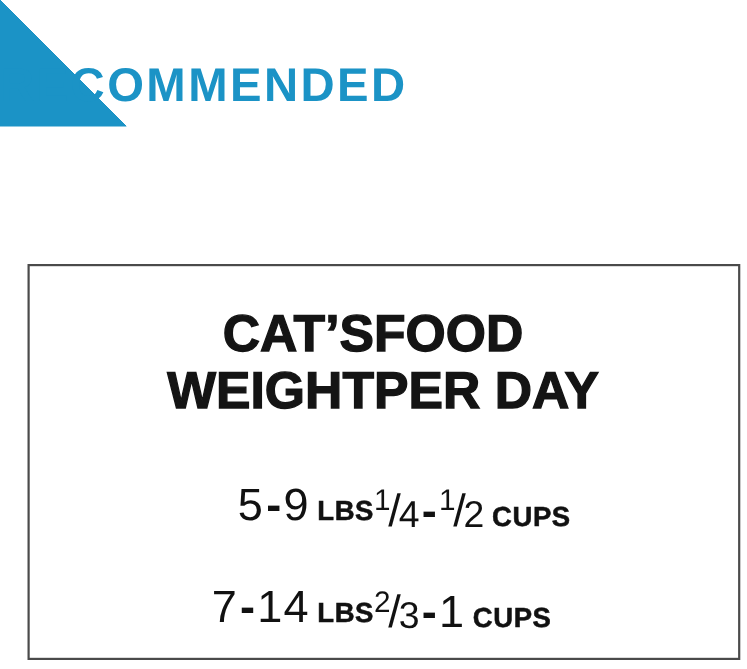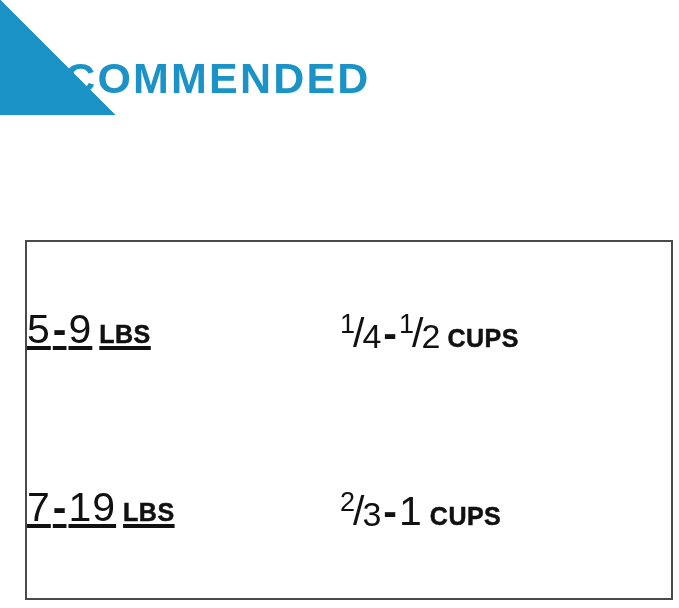--- a/index.html
+++ b/index.html
@@ -96,23 +96,22 @@
   .hdr .hl { display: block; white-space: nowrap; }
 
   
   .data-cell {
     font-size: 41px;
     color: #111111;
     line-height: 46px;
     white-space: nowrap;
   }
   .data-left {
-    text-align: left;
+    text-align: right;
     padding-right: 18px;
-    text-decoration: underline;
   }
   .data-right {
     text-align: left;
     padding-left: 16px;
   }
   .num {
     font-weight: 400;
     letter-spacing: 1px;
   }
   .dash {
@@ -153,33 +152,43 @@
 
 <div id="corner-accent"></div>
 
 <div id="title-block">
   <span class="title-line">RECOMMENDED</span>
 </div>
 
 <div id="feeding-table">
   <table class="tbl">
     <tbody>
+      <tr class="row-header">
+        <td class="col-left hdr hdr-left cell-div-v cell-div-h">
+          <span class="hl">CAT’S</span>
+          <span class="hl">WEIGHT</span>
+        </td>
+        <td class="col-right hdr hdr-right cell-div-h">
+          <span class="hl">FOOD</span>
+          <span class="hl">PER DAY</span>
+        </td>
+      </tr>
 
       <tr class="row-data">
         <td class="col-left data-cell data-left cell-div-v cell-div-h">
           <span class="num">5</span><span class="dash">-</span><span class="num">9</span><span class="unit">LBS</span>
         </td>
         <td class="col-right data-cell data-right cell-div-h">
           <span class="frac"><span class="nm">1</span><span class="sl">/</span><span class="dn">4</span></span><span class="dash">-</span><span class="frac"><span class="nm">1</span><span class="sl">/</span><span class="dn">2</span></span><span class="unit">CUPS</span>
         </td>
       </tr>
 
       <tr class="row-data">
         <td class="col-left data-cell data-left cell-div-v">
-          <span class="num">7</span><span class="dash">-</span><span class="num">19</span><span class="unit">LBS</span>
+          <span class="num">7</span><span class="dash">-</span><span class="num">14</span><span class="unit">LBS</span>
         </td>
         <td class="col-right data-cell data-right">
           <span class="frac"><span class="nm">2</span><span class="sl">/</span><span class="dn">3</span></span><span class="dash">-</span><span class="num">1</span><span class="unit">CUPS</span>
         </td>
       </tr>
     </tbody>
   </table>
 </div>
 
 </body></html>

